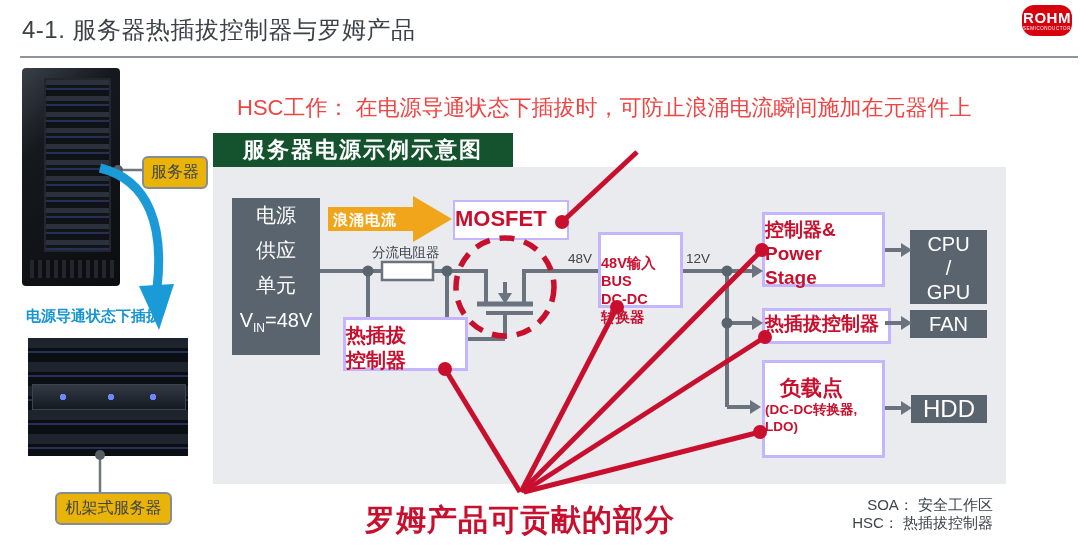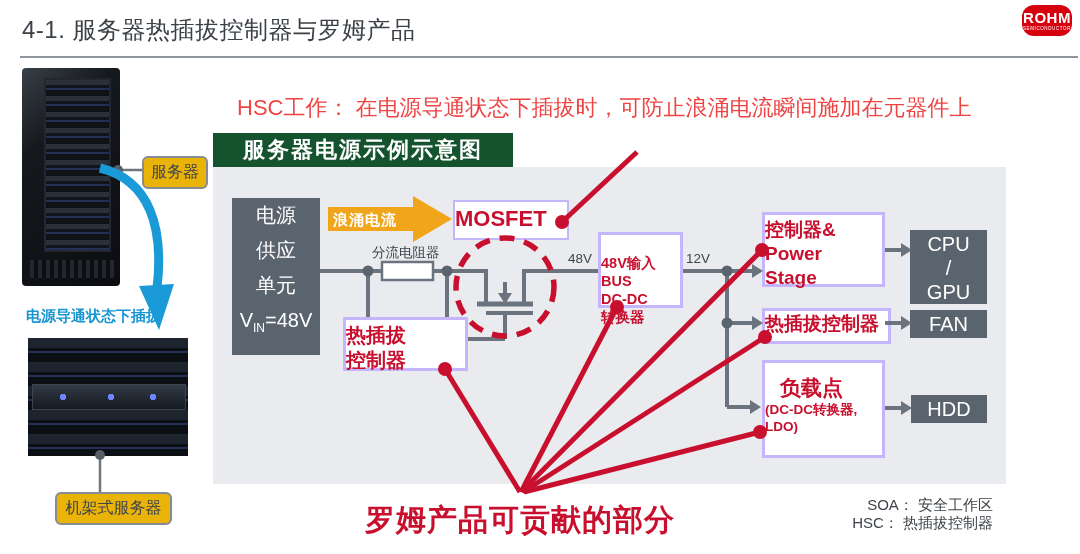--- a/index.html
+++ b/index.html
@@ -50,21 +50,21 @@
   .mosfet-box{left:453px;top:200px;width:112px;height:36px;border-width:2px;font-size:22px;line-height:33px;}
   .hsc-box{left:343px;top:317px;width:125px;height:54px;font-size:20px;line-height:25px;padding-top:3px;box-sizing:border-box;}
   .dcdc-box{left:598px;top:232px;width:85px;height:76px;font-size:14.5px;line-height:18px;padding-top:19px;box-sizing:border-box;}
   .ctrl-box{left:762px;top:212px;width:123px;height:75px;font-size:19px;line-height:24px;padding-top:3px;box-sizing:border-box;}
   .efuse-box{left:762px;top:308px;width:123px;height:30px;font-size:19px;line-height:26px;}
   .pol-box{left:762px;top:360px;width:123px;height:98px;box-sizing:border-box;padding-top:12px;}
   .pol-box .big{font-size:21px;line-height:26px;margin-left:15px;}
   .pol-box .small{font-size:13.5px;line-height:17px;}
   .cpu-box{left:910px;top:230px;width:77px;height:74px;font-size:20px;line-height:24px;padding-top:2px;box-sizing:border-box;}
   .fan-box{left:910px;top:310px;width:77px;height:28px;font-size:20px;line-height:28px;}
-  .hdd-box{left:911px;top:395px;width:76px;height:28px;font-size:20px;line-height:28px;}
+  .hdd-box{left:911px;top:395px;width:76px;height:28px;font-size:24px;line-height:28px;}
   .wire-label{font-size:13.5px;color:#3f454b;z-index:2;}
   .shunt-label{left:372px;top:244px;}
   .v48-label{left:568px;top:251px;}
   .v12-label{left:686px;top:251px;}
   .inrush-label{left:333px;top:211px;font-size:15px;font-weight:bold;color:#fff;letter-spacing:1px;z-index:5;}
   .legend{left:800px;top:496px;width:193px;text-align:right;font-size:15px;color:#3f454b;line-height:17.5px;z-index:2;}
   .overlay{left:0;top:0;z-index:4;pointer-events:none;}
 </style>
 </head>
 <body>

